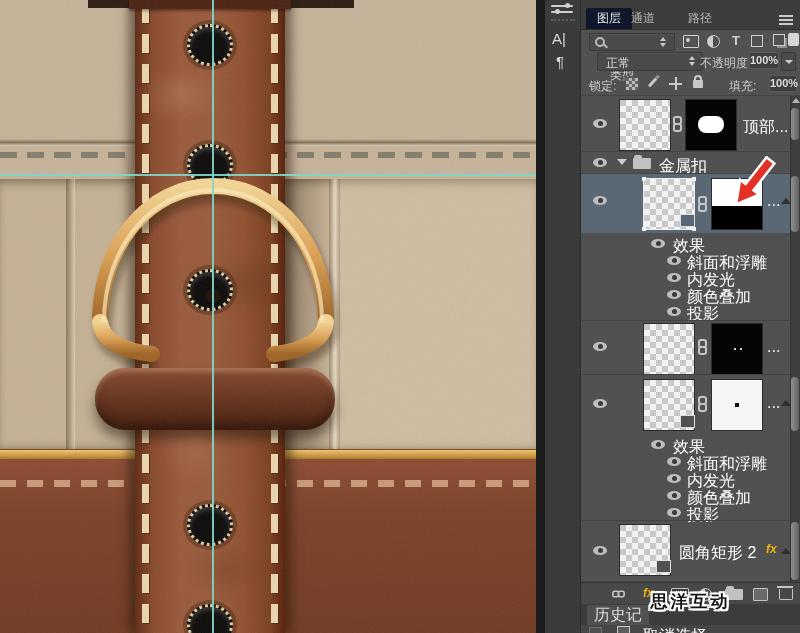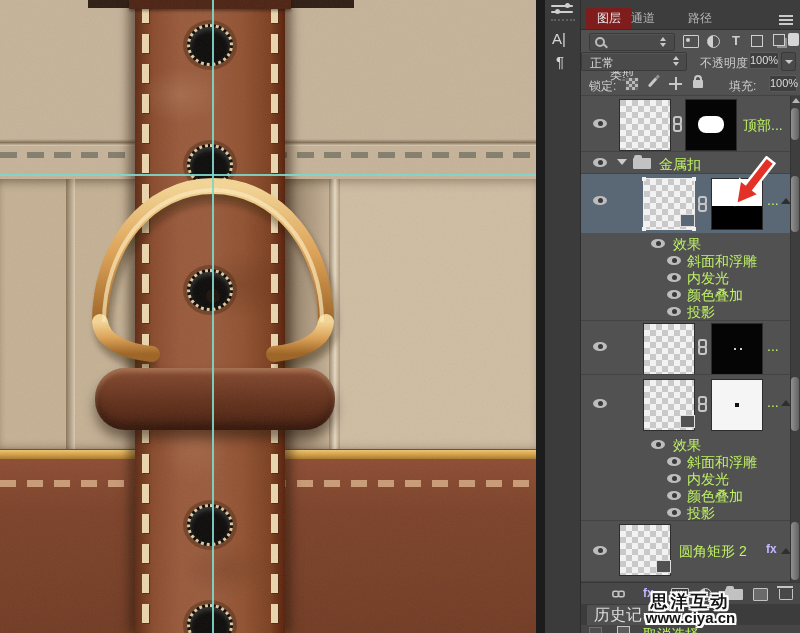--- a/index.html
+++ b/index.html
@@ -56,50 +56,50 @@
   .dock-dots{left:551px;top:19px;width:24px;height:0;border-top:2px dotted #5f5f5f;}
   .dock-label{color:#d6d6d6;font-size:15px;}
   .dtool-bar{position:absolute;background:#cfcfcf;height:2px;border-radius:1px;}
   .dtool-knob{position:absolute;width:5px;height:5px;background:#cfcfcf;border-radius:50%;}
 
   
   #panel{left:581px;top:0;width:219px;height:633px;background:#515151;}
   .ptop{left:0;top:0;width:219px;height:8px;background:#3d3d3d;}
   .tabbar{left:0;top:8px;width:219px;height:21px;background:#3d3d3d;border-bottom:1px solid #2f2f2f;}
   .tab{position:absolute;top:0;height:21px;line-height:21px;text-align:center;font-size:12px;}
-  .tab.on{background:#7f1d1d;color:#e6e6e6;border-radius:2px 2px 0 0;}
+  .tab.on{background:#0f172a;color:#e6e6e6;border-radius:2px 2px 0 0;}
   .tab.off{color:#b4b4b4;}
   .ddown{position:absolute;background:#4a4a4a;border:1px solid #3a3a3a;border-radius:2px;
     color:#d9d9d9;font-size:12px;box-shadow:inset 0 1px 0 rgba(255,255,255,.06);}
   .updn{position:absolute;width:7px;}
   .updn i,.updn b{position:absolute;left:0;width:0;height:0;border-left:3.5px solid transparent;border-right:3.5px solid transparent;}
   .updn i{top:0;border-bottom:4px solid #c9c9c9;}
   .updn b{top:6px;border-top:4px solid #c9c9c9;}
   .lbl{position:absolute;color:#cccccc;font-size:12px;white-space:nowrap;}
   .valbox{position:absolute;background:#3e3e3e;border:1px solid #5a5a5a;color:#dcdcdc;
-    font-size:11px;text-align:center;border-radius:2px;}
+    font-size:11px;text-align:center;border-radius:2px;font-weight:bold;}
   .arrbtn{position:absolute;background:#4a4a4a;border:1px solid #3a3a3a;border-radius:2px;}
   .arrbtn::after{content:"";position:absolute;left:3px;top:7px;border-left:4px solid transparent;
     border-right:4px solid transparent;border-top:4px solid #c9c9c9;}
   .rowdiv{position:absolute;left:0;width:209px;height:1px;background:#434343;}
   .eye{position:absolute;width:14px;height:9px;background:#bdbdbd;border-radius:50%;}
   .eye::after{content:"";position:absolute;left:4.5px;top:2px;width:5px;height:5px;background:#3a3a3a;border-radius:50%;}
   .thumb{position:absolute;width:50px;height:50px;border:1px solid #2d2d2d;
     background:repeating-conic-gradient(#f2f2f2 0 25%,#c9c9c9 0 50%) 0 0/12px 12px;}
   .mthumb{position:absolute;width:50px;height:50px;border:1px solid #2d2d2d;background:#050505;}
   .chain{position:absolute;width:9px;height:16px;}
   .chain::before,.chain::after{content:"";position:absolute;left:0;width:5px;height:5px;
     border:2px solid #c6c6c6;border-radius:3px;}
   .chain::before{top:0;} .chain::after{top:7px;}
   .tri-d{width:0;height:0;border-left:5px solid transparent;border-right:5px solid transparent;border-top:6px solid #cccccc;}
   .tri-u-dark{position:absolute;width:0;height:0;border-left:5px solid transparent;border-right:5px solid transparent;border-bottom:6px solid #2e2e2e;}
   .folder{position:absolute;width:18px;height:11px;background:#c2c2c2;border-radius:1px;}
   .folder::before{content:"";position:absolute;top:-3px;left:1px;width:8px;height:3px;background:#c2c2c2;border-radius:2px 2px 0 0;}
-  .rowtxt{position:absolute;color:#bef264;font-size:14px;white-space:nowrap;}
-  .fxtxt{position:absolute;color:#c4b5fd;font-size:12px;font-weight:bold;}
+  .rowtxt{position:absolute;color:#ffffff;font-size:16px;white-space:nowrap;}
+  .fxtxt{position:absolute;color:#eab308;font-size:12px;font-style:italic;font-weight:bold;}
   .vbadge{position:absolute;width:13px;height:11px;border:1px solid #dedede;background:rgba(70,70,70,.85);}
   .selrow{position:absolute;left:0;width:209px;background:#5a6775;}
   .corner{position:absolute;width:4px;height:4px;background:#f2f2f2;}
   .sb-track{left:209px;top:96px;width:10px;height:486px;background:#3e3e3e;border-left:1px solid #333;}
   .sb-thumb{position:absolute;left:210px;width:8px;border-radius:4px;
     background:linear-gradient(90deg,#909090,#626262);}
   .sb-arrow{position:absolute;left:211px;width:0;height:0;border-left:4px solid transparent;
     border-right:4px solid transparent;border-bottom:5px solid #b5b5b5;}
   .botbar{left:0;top:582px;width:219px;height:22px;background:#484848;border-top:1px solid #383838;}
   .histbar{left:0;top:604px;width:219px;height:21px;background:#3c3c3c;}
@@ -251,21 +251,21 @@
           <b></b>
         </div>
     </div>
     <div class="imgic" style="left:102px;top:35px;"></div>
     <div class="adjic" style="left:126px;top:35px;"></div>
     <div class="tic" style="left:151px;top:33px;">T</div>
     <div class="shpic" style="left:170px;top:35px;"></div>
     <div class="smic" style="left:192px;top:34px;"></div>
     <div class="ftog" style="left:207px;top:33px;"></div>
 
-    <div class="ddown" style="left:0;top:52px;width:104px;height:17px;">
+    <div class="ddown" style="left:16px;top:52px;width:104px;height:17px;">
       <span style="position:absolute;left:8px;top:2px;">正常</span>
       <div class="updn" style="left:91px;top:3px;">
           <i></i>
           <b></b>
         </div>
     </div>
     <div class="lbl" style="left:119px;top:55px;">不透明度:</div>
     <div class="valbox" style="left:168px;top:52px;width:28px;height:15px;line-height:15px;">100%</div>
     <div class="arrbtn" style="left:200px;top:52px;width:13px;height:17px;"></div>
 
@@ -388,16 +388,15 @@
   </div>
 
   <svg class="abs" style="left:718px;top:156px;z-index:70;" width="64" height="62" viewBox="0 0 64 62">
     <g transform="translate(34,28) rotate(128)">
       <path d="M-30 -5 L4 -5 L4 -12 L26 0 L4 12 L4 5 L-30 5 Z" fill="#e33127" stroke="#ffffff" stroke-width="2.5"></path>
     </g>
   </svg>
 
   <div class="abs watermark">
     <div class="wm1">思洋互动</div>
-    <div class="wm2">www.ciya.cn</div>
   </div>
 
 </div>
 
 </body></html>

